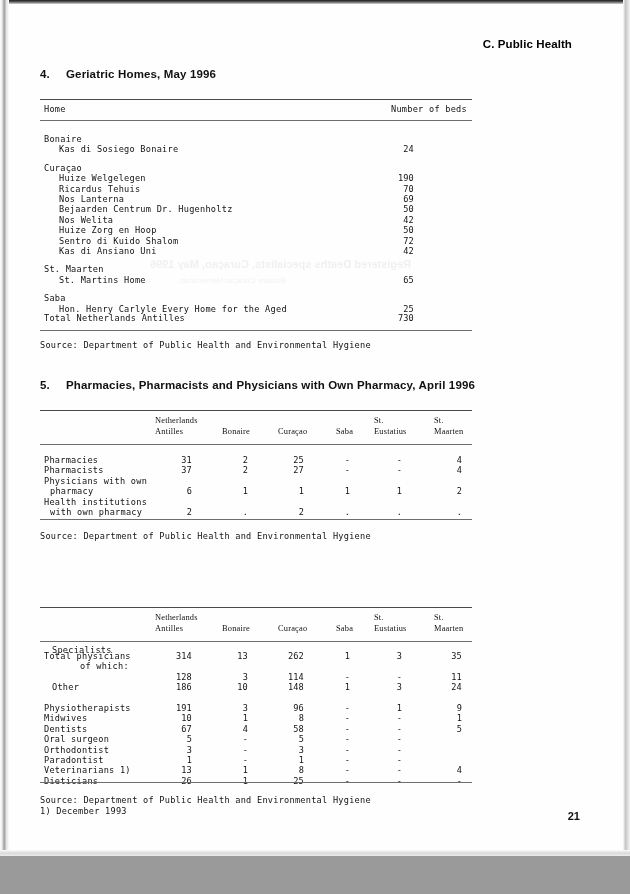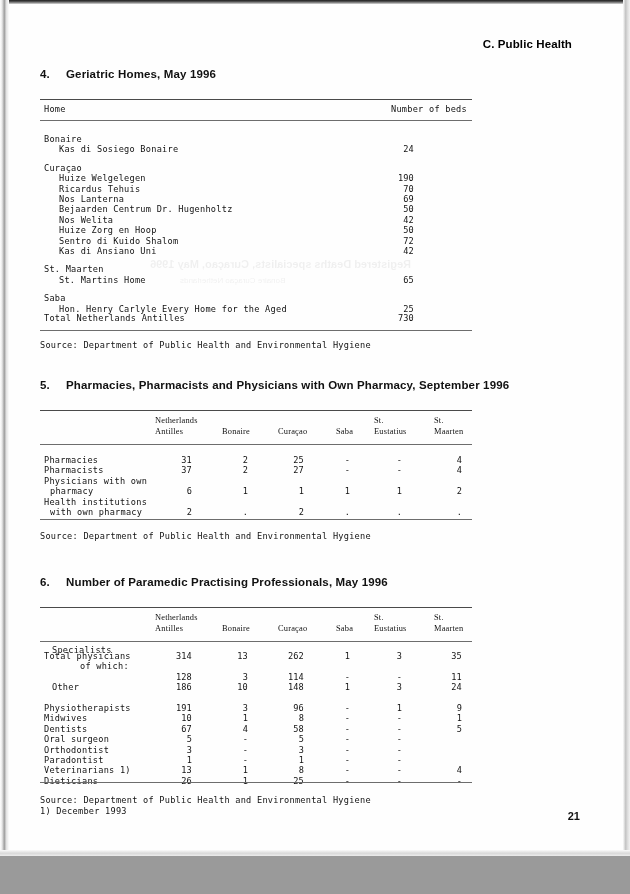--- a/index.html
+++ b/index.html
@@ -185,21 +185,21 @@
       <div class="mono" style="left: 59px; top: 303.6px;">Hon. Henry Carlyle Every Home for the Aged</div>
       <div class="cell" style="left: 354px; width: 60px; top: 303.6px;">25</div>
       <div class="mono" style="left: 44px; top: 313px;">Total Netherlands Antilles</div>
       <div class="cell" style="left: 354px; width: 60px; top: 313px;">730</div>
     </div>
 
   <div class="rule thin" style="top:330px;"></div>
   <div class="src" style="top:340px;">Source: Department of Public Health and Environmental Hygiene</div>
 
   <div class="tbl-title" style="top:379px;">
-    <span class="num">5.</span><span>Pharmacies, Pharmacists and Physicians with Own Pharmacy, September 1996</span>
+    <span class="num">5.</span><span>Pharmacies, Pharmacists and Physicians with Own Pharmacy, April 1996</span>
   </div>
   <div class="rule" style="top:410px;"></div>
   <div id="t5-head">
       <div class="colhead" style="left: 155px; top: 416px;">Netherlands
 Antilles</div>
       <div class="colhead" style="left: 222px; top: 416px;">
 Bonaire</div>
       <div class="colhead" style="left: 278px; top: 416px;">
 Curaçao</div>
       <div class="colhead" style="left: 336px; top: 416px;">
@@ -238,23 +238,20 @@
       <div class="cell" style="left: 132px; width: 60px; top: 507px;">2</div>
       <div class="cell" style="left: 188px; width: 60px; top: 507px;">.</div>
       <div class="cell" style="left: 244px; width: 60px; top: 507px;">2</div>
       <div class="cell" style="left: 290px; width: 60px; top: 507px;">.</div>
       <div class="cell" style="left: 342px; width: 60px; top: 507px;">.</div>
       <div class="cell" style="left: 402px; width: 60px; top: 507px;">.</div>
     </div>
   <div class="rule thin" style="top:519px;"></div>
   <div class="src" style="top:531px;">Source: Department of Public Health and Environmental Hygiene</div>
 
-  <div class="tbl-title" style="top:576px;">
-    <span class="num">6.</span><span>Number of Paramedic Practising Professionals, May 1996</span>
-  </div>
   <div class="rule" style="top:607px;"></div>
   <div id="t6-head">
       <div class="colhead" style="left: 155px; top: 613px;">Netherlands
 Antilles</div>
       <div class="colhead" style="left: 222px; top: 613px;">
 Bonaire</div>
       <div class="colhead" style="left: 278px; top: 613px;">
 Curaçao</div>
       <div class="colhead" style="left: 336px; top: 613px;">
 Saba</div>

